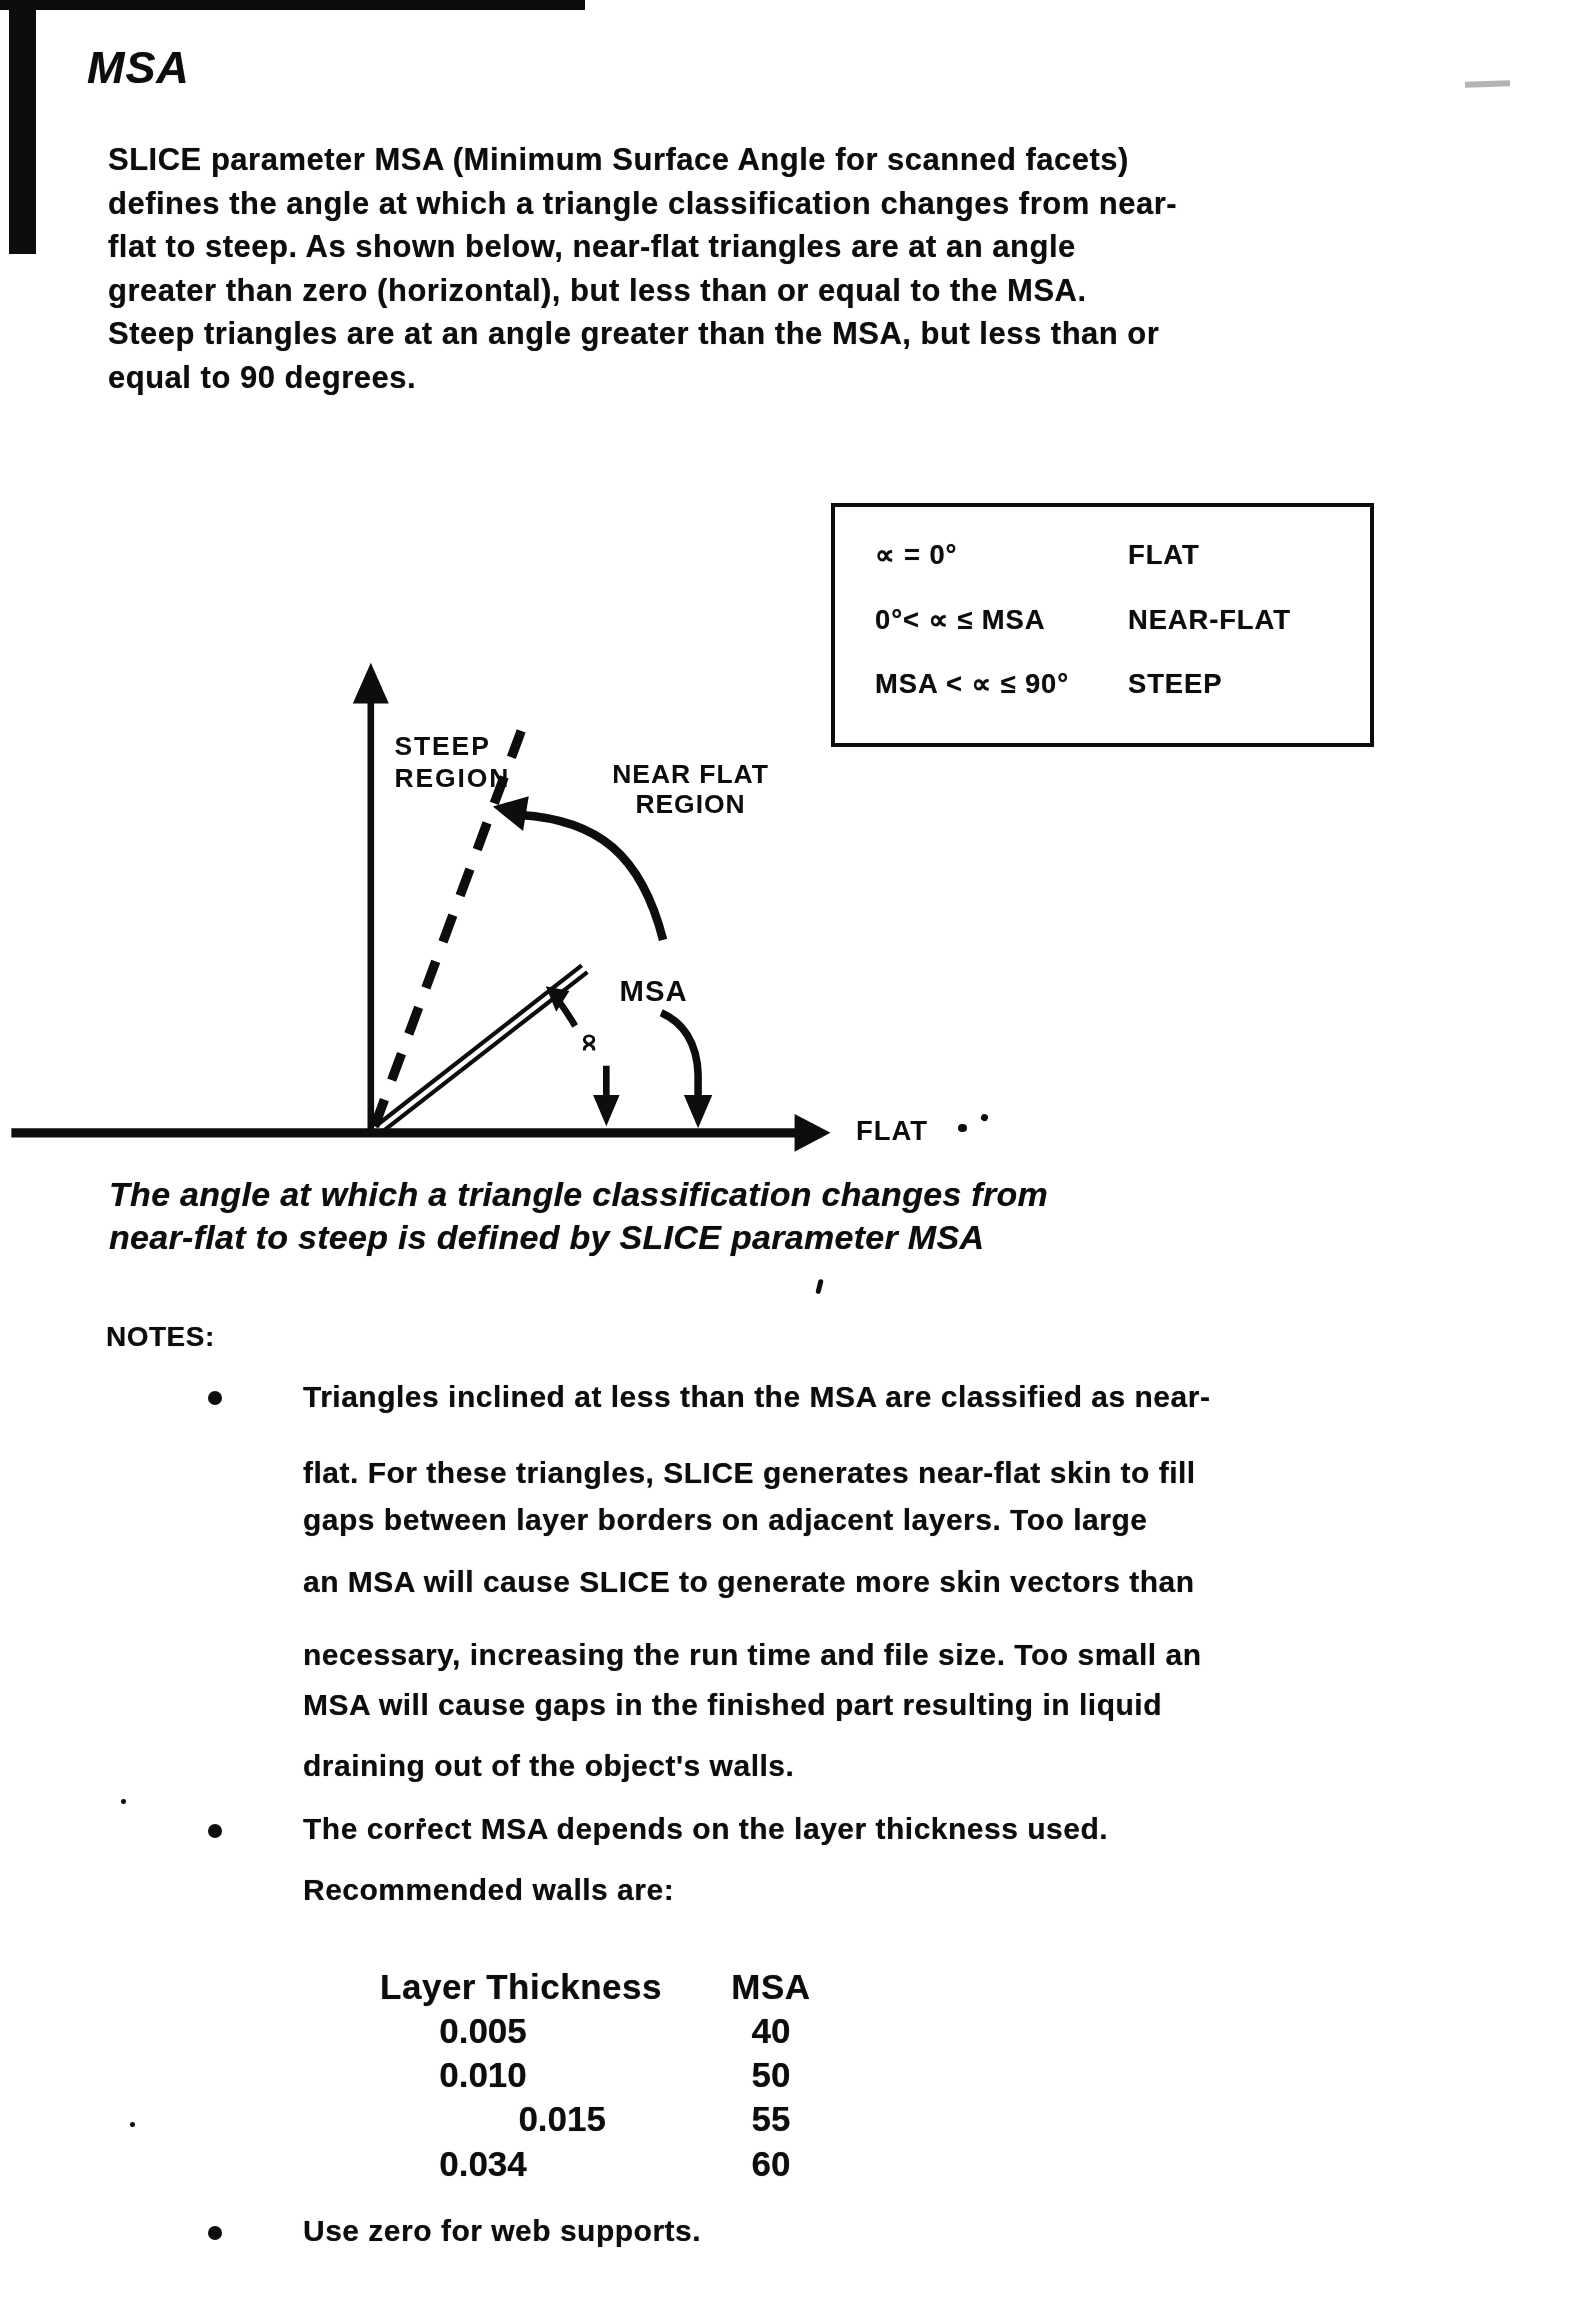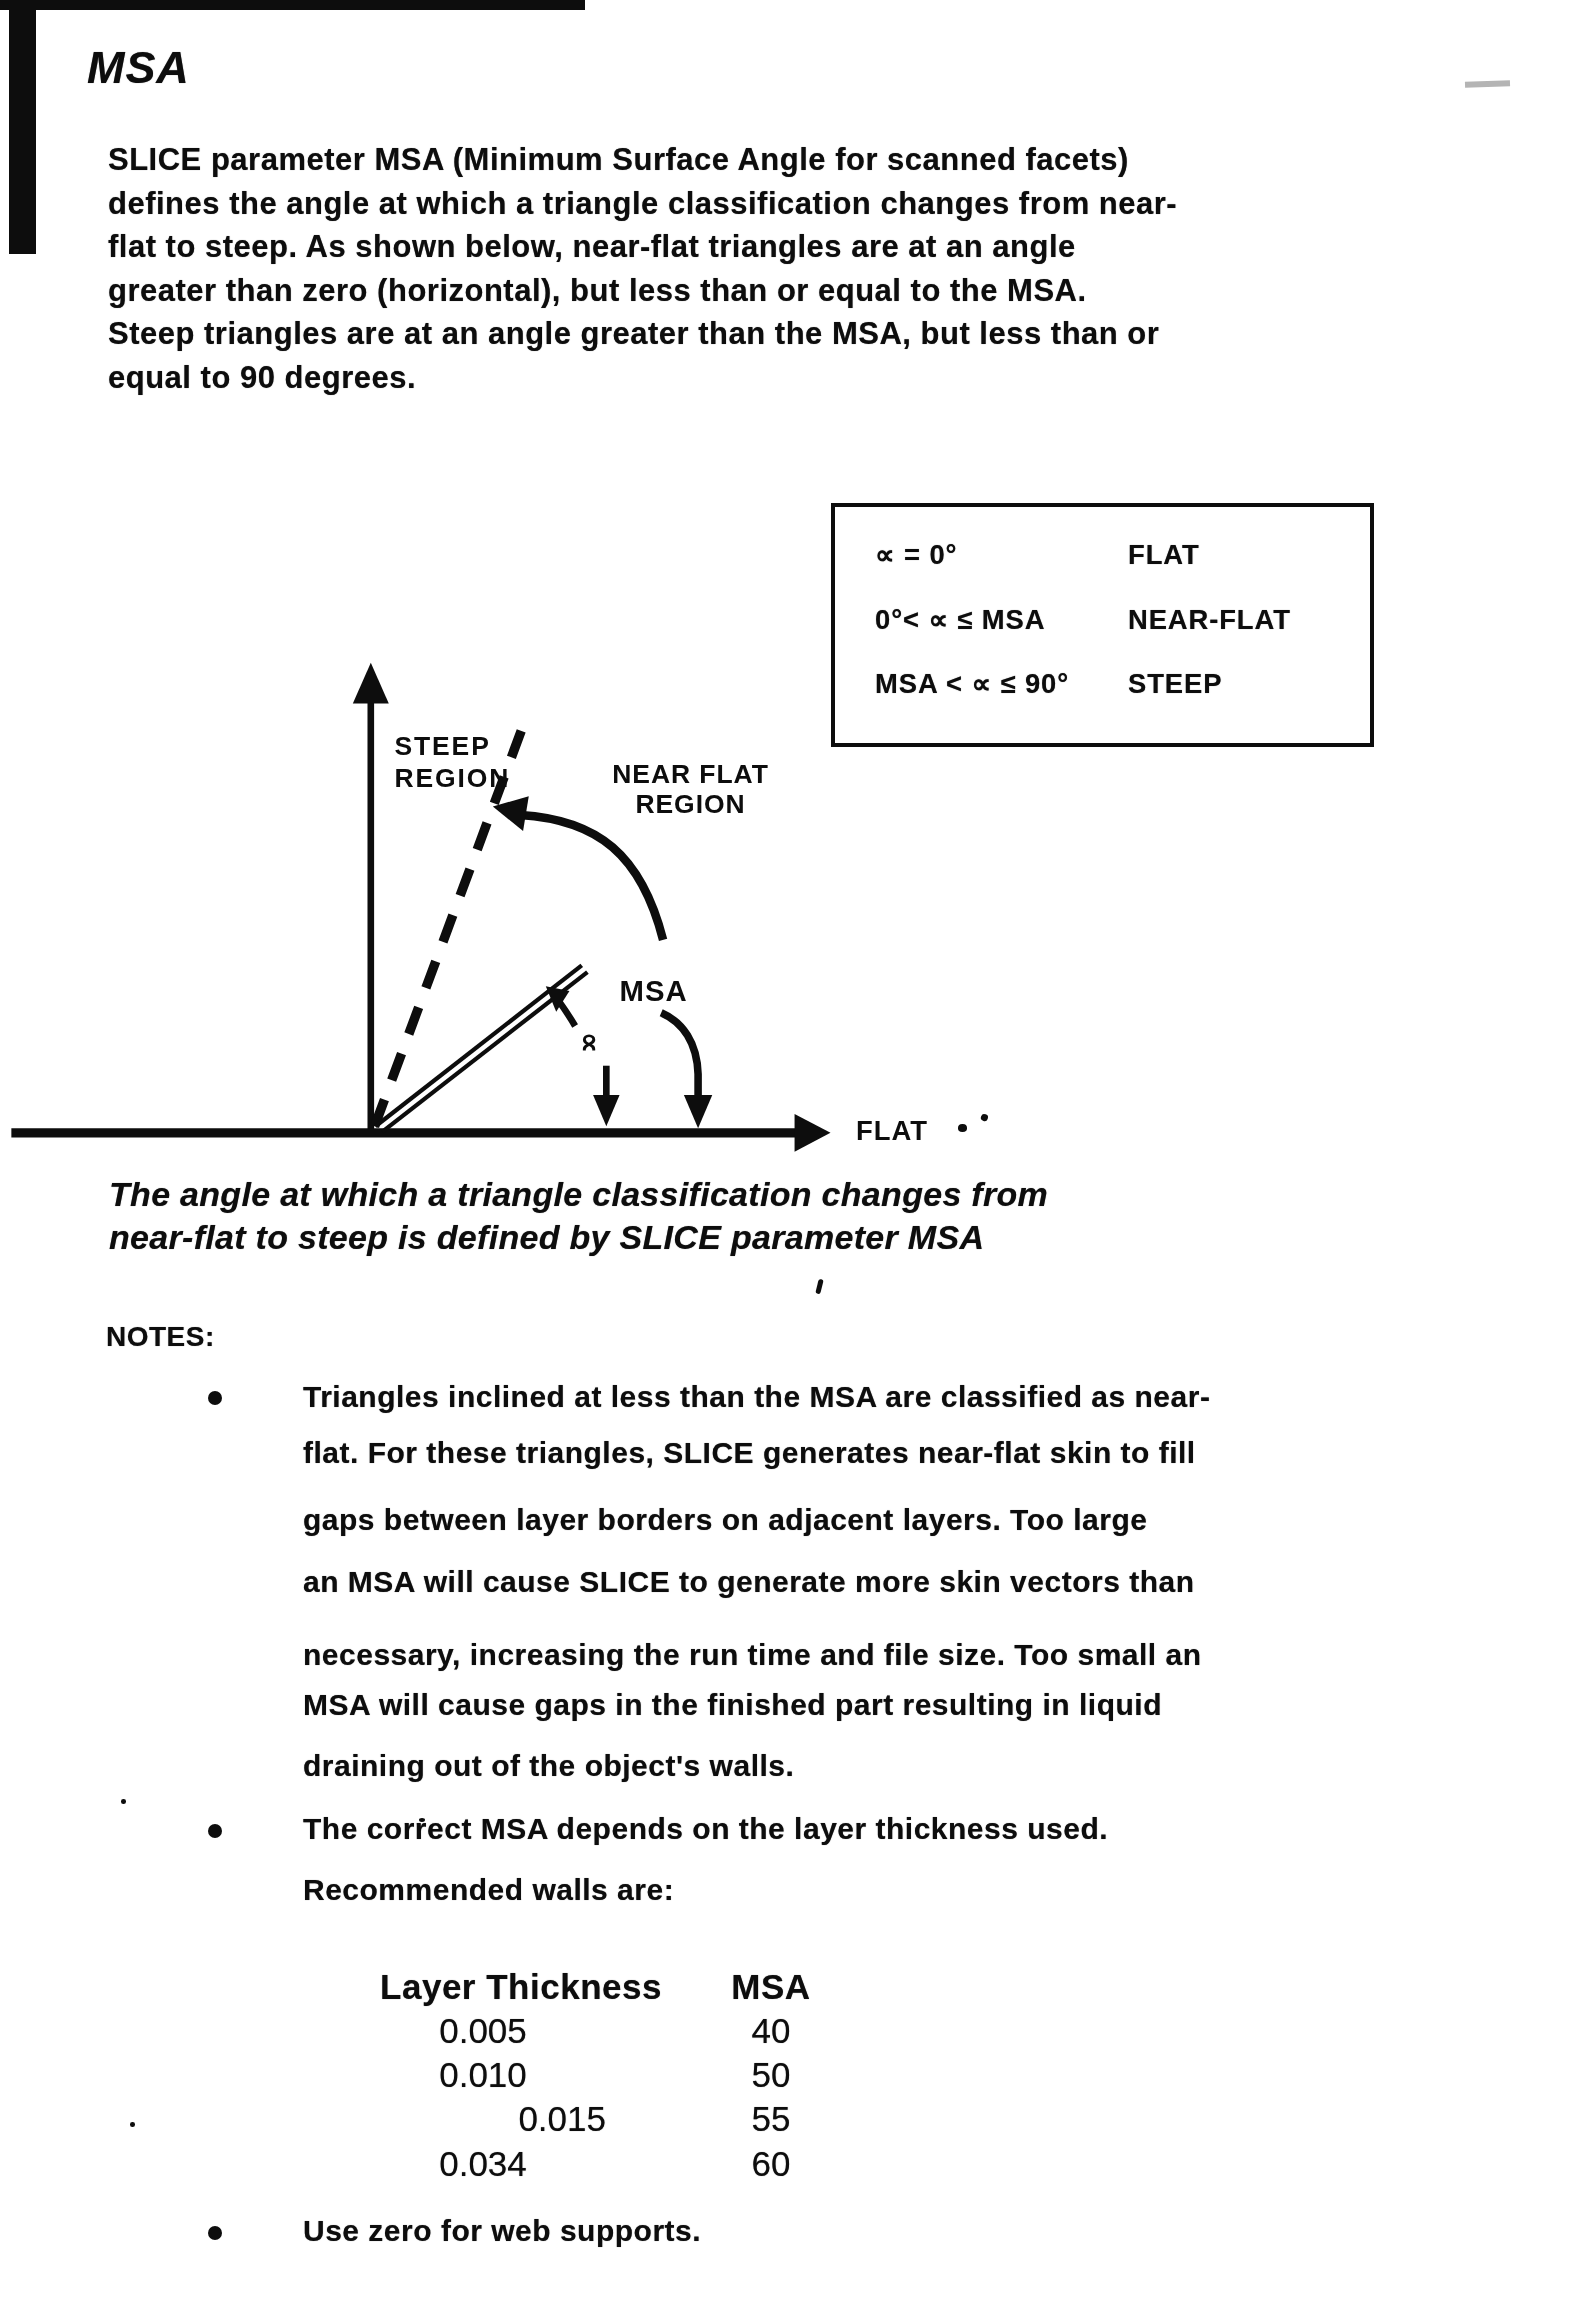--- a/index.html
+++ b/index.html
@@ -13,21 +13,21 @@
   .title{font-size:45px;font-weight:700;font-style:italic;letter-spacing:0.9px;}
   .body-line{font-size:31px;font-weight:700;letter-spacing:0.5px;white-space:nowrap;}
   .note-line{font-size:30px;font-weight:700;letter-spacing:0.5px;white-space:nowrap;}
   .caption-line{font-size:34px;font-weight:700;font-style:italic;letter-spacing:0.3px;white-space:nowrap;text-align:left;width:100%;}
   .legend-box{left:831px;top:503px;width:543px;height:244px;border:4.7px solid #0d0d0d;box-sizing:border-box;}
   .legend-row{position:absolute;left:0;width:100%;}
   .legend-cond{position:absolute;left:40px;font-size:27.4px;font-weight:700;letter-spacing:0.9px;white-space:nowrap;}
   .legend-class{position:absolute;left:293px;font-size:27.4px;font-weight:700;letter-spacing:0.9px;white-space:nowrap;}
   .bullet-dot{width:14px;height:14px;border-radius:50%;background:#0d0d0d;}
   .tbl-head{font-size:35px;font-weight:700;letter-spacing:0.5px;text-align:center;white-space:nowrap;}
-  .tbl-val{font-size:35px;font-weight:400;text-align:center;white-space:nowrap;}
+  .tbl-val{font-size:35px;font-weight:700;text-align:center;white-space:nowrap;}
   .artifact{background:#0d0d0d;}
   svg text{font-family:"Liberation Sans",sans-serif;fill:#0d0d0d;}
 </style>
 </head>
 <body>
 
 <div class="abs artifact" style="left:8.5px;top:0;width:27.4px;height:254px;"></div>
 <div class="abs artifact" style="left:0;top:0;width:585px;height:9.5px;"></div>
 <div class="abs" style="left:1465px;top:81px;width:45px;height:5.7px;background:#b4b4b4;transform:rotate(-2deg);"></div>
 <div class="abs artifact" style="left:958px;top:1124px;width:8.5px;height:7.6px;border-radius:50%;"></div>
@@ -114,21 +114,21 @@
 <div class="abs" style="left:109px;top:1175px;width:1173px;">
   <div class="caption-line ink abs" style="left:0;top:0;">The angle at which a triangle classification changes from</div>
   <div class="caption-line ink abs" style="left:0;top:43px;">near-flat to steep is defined by SLICE parameter MSA</div>
 </div>
 
 <div class="abs note-line ink" style="left:106px;top:1321px;font-size:28px;">NOTES:</div>
 
 <div class="abs bullet-dot" style="left:208px;top:1391px;"></div>
 <div class="abs" style="left:303px;top:1380px;">
   <div class="note-line ink abs" style="left:0;top:0;">Triangles inclined at less than the MSA are classified as near-</div>
-  <div class="note-line ink abs" style="left:0;top:56px;">flat.  For these triangles, SLICE generates near-flat skin to fill</div>
+  <div class="note-line ink abs" style="left:0;top:76px;">flat.  For these triangles, SLICE generates near-flat skin to fill</div>
   <div class="note-line ink abs" style="left:0;top:123px;">gaps between layer borders on adjacent layers.  Too large</div>
   <div class="note-line ink abs" style="left:0;top:185px;">an MSA will cause SLICE to generate more skin vectors than</div>
   <div class="note-line ink abs" style="left:0;top:258px;">necessary, increasing the run time and file size.  Too small an</div>
   <div class="note-line ink abs" style="left:0;top:308px;">MSA will cause gaps in the finished part resulting in liquid</div>
   <div class="note-line ink abs" style="left:0;top:369px;">draining out of the object's walls.</div>
 </div>
 
 <div class="abs bullet-dot" style="left:208px;top:1824px;"></div>
 <div class="abs" style="left:303px;top:1812px;">
   <div class="note-line ink abs" style="left:0;top:0;">The correct MSA depends on the layer thickness used.</div>

